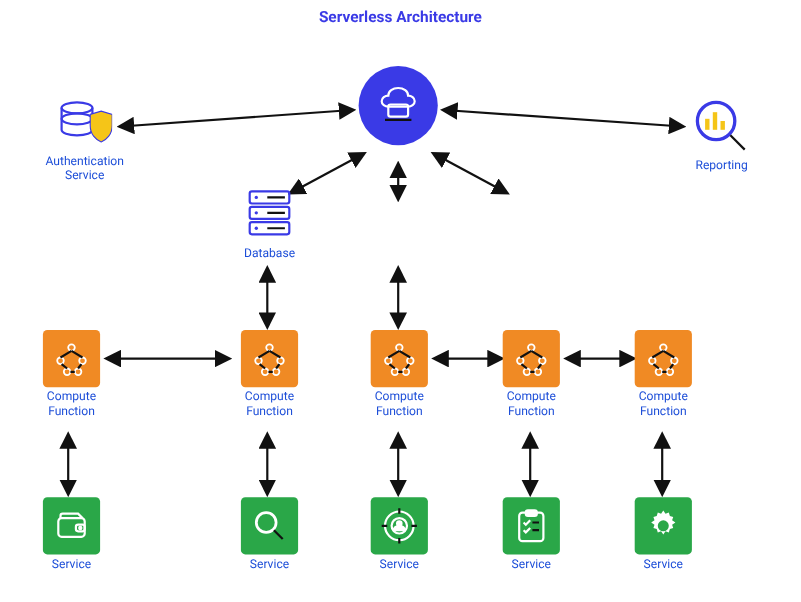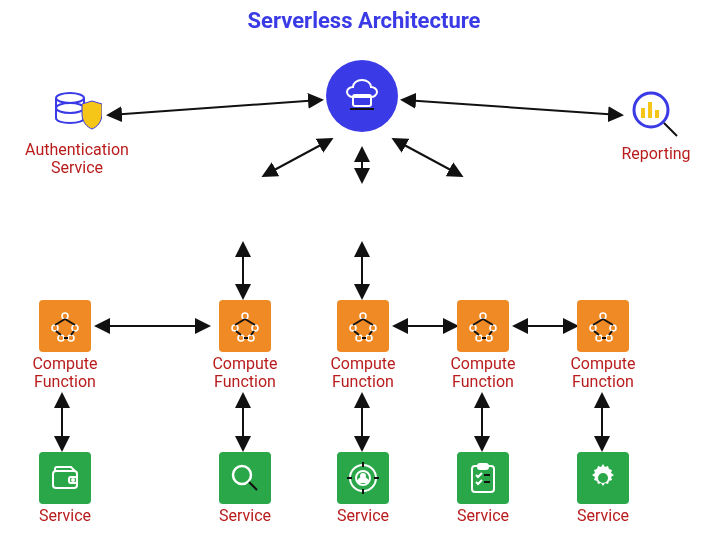--- a/index.html
+++ b/index.html
@@ -15,31 +15,31 @@
     position: relative;
     width: 728px;
     height: 547px;
   }
   .title {
     position: absolute;
     left: 0;
     right: 0;
     top: 8px;
     text-align: center;
-    font-size: 22px;
+    font-size: 14px;
     font-weight: 700;
     color: #3a3ae6;
   }
   .node {
     position: absolute;
     text-align: center;
   }
   .node .label {
-    font-size: 16px;
-    color: #b91c1c;
+    font-size: 11px;
+    color: #1d4ed8;
     margin-top: 3px;
     line-height: 1.15;
   }
   .square {
     width: 52px;
     height: 52px;
     display: flex;
     align-items: center;
     justify-content: center;
     margin: 0 auto;
@@ -135,20 +135,36 @@
         <circle cx="20" cy="20" r="17" fill="none" stroke="#3a3ae6" stroke-width="3"></circle>
         <line x1="33" y1="33" x2="46" y2="46" stroke="#3a3ae6" stroke-width="4"></line>
         <rect x="10" y="18" width="4" height="10" fill="#f5c518"></rect>
         <rect x="17" y="12" width="4" height="16" fill="#f5c518"></rect>
         <rect x="24" y="20" width="4" height="8" fill="#f5c518"></rect>
       </svg>
     </div>
     <div class="label">Reporting</div>
   </div>
 
+  <div class="node" style="left:205px;top:170px;width:80px">
+    <div>
+      <svg width="48" height="48" viewBox="0 0 48 48">
+        <rect x="6" y="4" width="36" height="11" rx="2" fill="none" stroke="#3a3ae6" stroke-width="2"></rect>
+        <rect x="6" y="18" width="36" height="11" rx="2" fill="none" stroke="#3a3ae6" stroke-width="2"></rect>
+        <rect x="6" y="32" width="36" height="11" rx="2" fill="none" stroke="#3a3ae6" stroke-width="2"></rect>
+        <circle cx="12" cy="9.5" r="1.5" fill="#3a3ae6"></circle>
+          <circle cx="12" cy="23.5" r="1.5" fill="#3a3ae6"></circle>
+          <circle cx="12" cy="37.5" r="1.5" fill="#3a3ae6"></circle>
+        <line x1="22" y1="9.5" x2="38" y2="9.5" stroke="#3a3ae6"></line>
+          <line x1="22" y1="23.5" x2="38" y2="23.5" stroke="#3a3ae6"></line>
+          <line x1="22" y1="37.5" x2="38" y2="37.5" stroke="#3a3ae6"></line>
+      </svg>
+    </div>
+    <div class="label">Database</div>
+  </div>
 
 
 
   <div class="node" style="left:30px;top:300px;width:70px">
     <div class="square orange">
       <svg width="36" height="36" viewBox="0 0 36 36">
           <g fill="none" stroke="#fff" stroke-width="1.6">
         <circle cx="18" cy="8" r="3"></circle>
             <circle cx="8" cy="20" r="3"></circle>
             <circle cx="28" cy="20" r="3"></circle>

